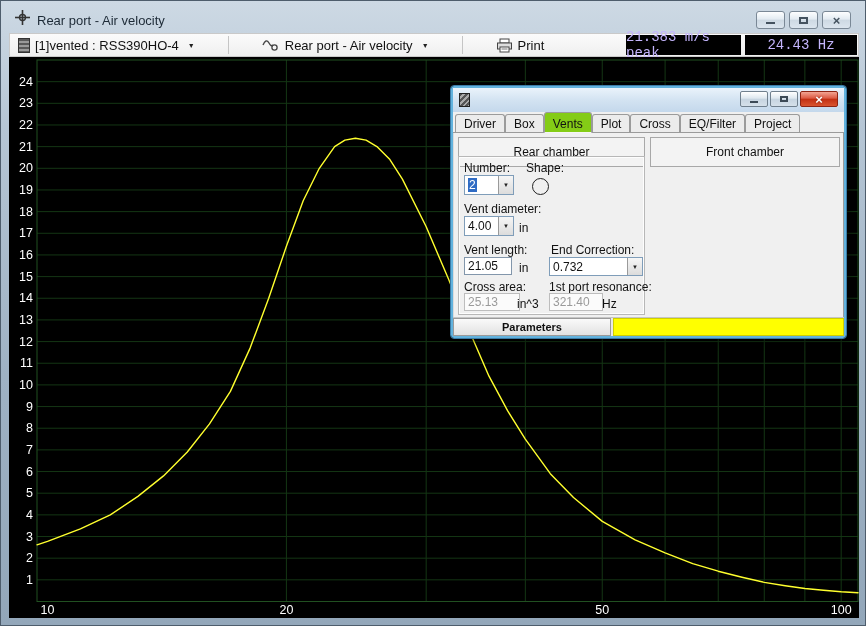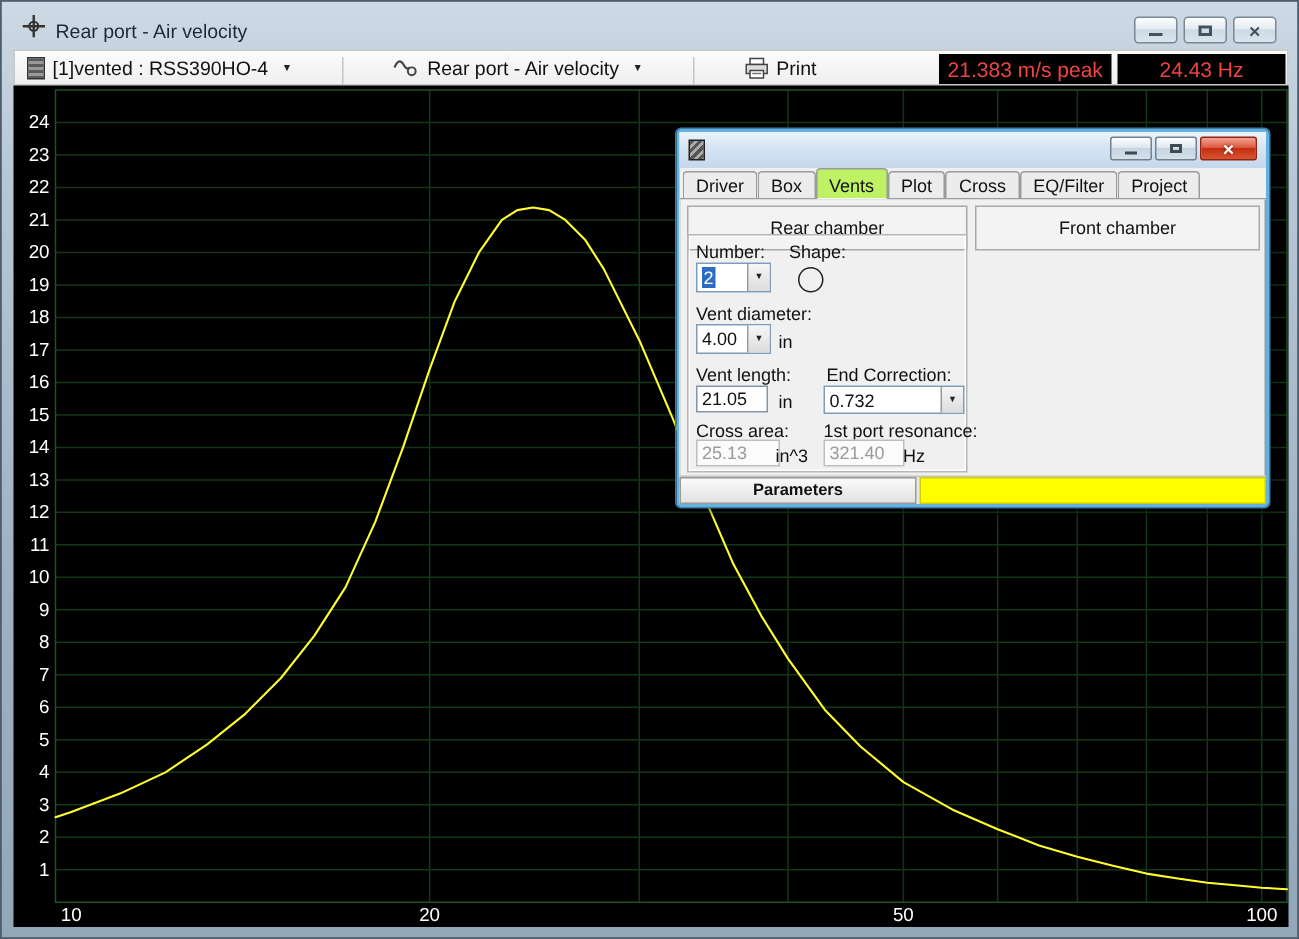--- a/index.html
+++ b/index.html
@@ -14,30 +14,30 @@
   .winbtns { position:absolute; right:14px; top:10px; display:flex; gap:4px; }
   .winbtn { width:29px; height:18px; border:1px solid #7a8896; border-radius:3px;
     background:linear-gradient(180deg,#fdfeff,#e3ebf2 45%,#cdd9e3 50%,#dbe5ee);
     display:flex; align-items:center; justify-content:center; color:#3a4document653; }
   .winbtn .bar { width:9px; height:2px; background:#44525f; margin-top:6px; }
   .winbtn .box { width:9px; height:7px; border:2px solid #44525f; }
   .winbtn .x { font-size:13px; font-weight:bold; color:#44525f; line-height:1; }
   
   .toolbar { position:absolute; left:8px; top:32px; width:850px; height:24px;
     background:linear-gradient(180deg,#fbfbfb,#efefef); border:1px solid #c9c9c9;
-    display:flex; align-items:flex-end; font-size:13px; color:#111;gap:25px; }
+    display:flex; align-items:center; font-size:13px; color:#111;gap:25px; }
   .tb-group { display:flex; align-items:center; gap:5px; padding:0 8px; height:100%; }
   .tb-sep { width:1px; height:18px; background:#c5c5c5; }
   .dd-arrow { font-size:7px; color:#222; padding-left:4px; }
   .speaker-ic { width:12px; height:15px; background:
     repeating-linear-gradient(180deg,#5a5a5a 0 2px,#9a9a9a 2px 4px);
     border:1px solid #333; }
   .readouts { margin-left:auto; display:flex; gap:4px; padding-right:1px; }
-  .readout { background:#000; color:#ef4444; font-size:14px; height:20px;
-    display:flex; align-items:center; justify-content:center; }
+  .readout { background:#000; color:#c4b5fd; font-size:14px; height:20px;
+    display:flex; align-items:center; justify-content:center;font-family:Liberation Mono, monospace; }
   .readout.peak { width:115px; }
   .readout.freq { width:112px; }
   
   .chart { position:absolute; left:8px; top:56px; width:850px; height:561px; background:#000; }
   
   .dialog { position:absolute; left:450px; top:85px; width:395px; height:252px;
     border:2px solid #62b2dd; outline:1px solid #3c7ca6; border-radius:3px;
     background:#f0f0f0; box-shadow:3px 3px 8px rgba(0,0,0,.5); z-index:10; }
   .dlg-title { position:relative; height:24px;
     background:linear-gradient(180deg,#eaf3fb,#d3e3f2 50%,#c4d8ec);
@@ -51,21 +51,21 @@
   .dlg-btn .bar { width:8px; height:2px; background:#3c4a56; margin-top:5px; }
   .dlg-btn .box { width:8px; height:6px; border:2px solid #3c4a56; }
   .dlg-btn.close { width:38px; background:linear-gradient(180deg,#f2a492,#dc5942 45%,#c22f12 50%,#d9542f);
     border-color:#8e2413; }
   .dlg-btn.close .x { color:#fff; font-weight:bold; font-size:13px; line-height:1;
     text-shadow:0 0 2px #7a1a08; }
   .tabs { display:flex; align-items:flex-end; height:21px; padding-left:2px;
     border-bottom:1px solid #9b9b9b; position:relative; }
   .tab { font-size:12px; color:#111; padding:2px 8px 3px; border:1px solid #9b9b9b;
     border-bottom:none; border-radius:3px 3px 0 0; background:#ececec; height:18px; }
-  .tab.active { background:#bef264; height:21px; padding-top:4px; position:relative; z-index:2;
+  .tab.active { background:#84cc16; height:21px; padding-top:4px; position:relative; z-index:2;
     margin-bottom:-1px; border-bottom:1px solid #f5f5f5; }
   .dlg-body { position:relative; height:186px; background:#f0f0f0;
     border-left:1px solid #dcdcdc; border-right:1px solid #9b9b9b; font-size:12px; color:#111; }
   .chamber-hdr { position:absolute; top:4px; height:30px; background:#f3f3f3;
     border:1px solid #a8a8a8; display:flex; align-items:center; justify-content:center;
     font-size:12px; color:#111; }
   .groupbox { position:absolute; left:4px; top:23px; width:187px; height:159px;
     border:1px solid #b7b7b7; box-shadow:inset 0 0 0 1px #fdfdfd; }
   .fld-label { position:absolute; white-space:nowrap; }
   .combo { position:absolute; height:20px; background:#fff; border:1px solid #7f9db9;

